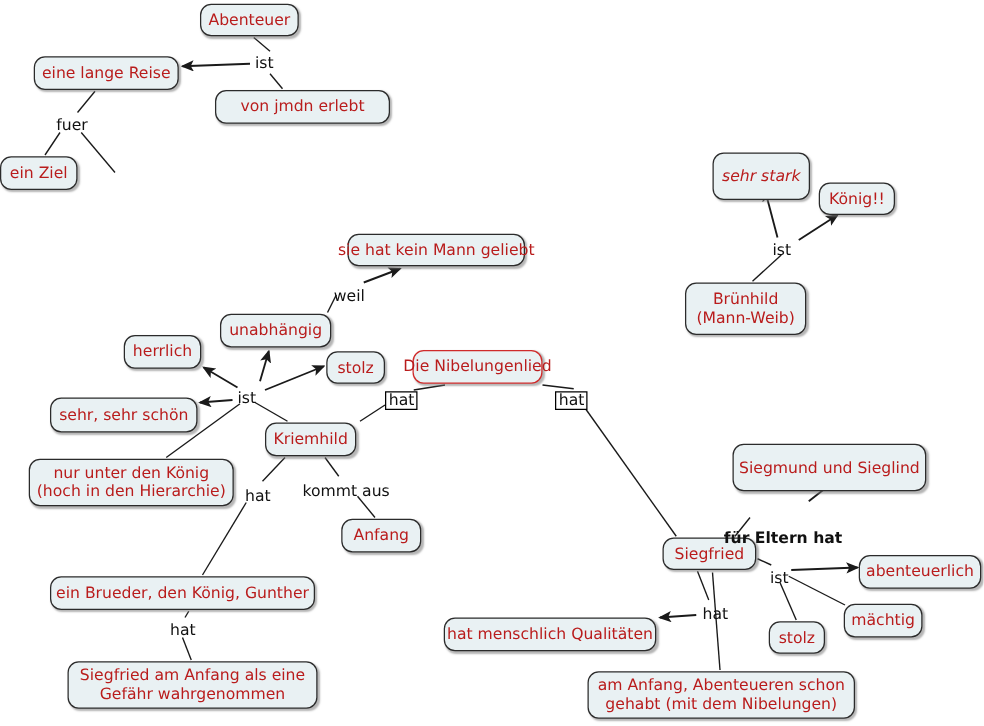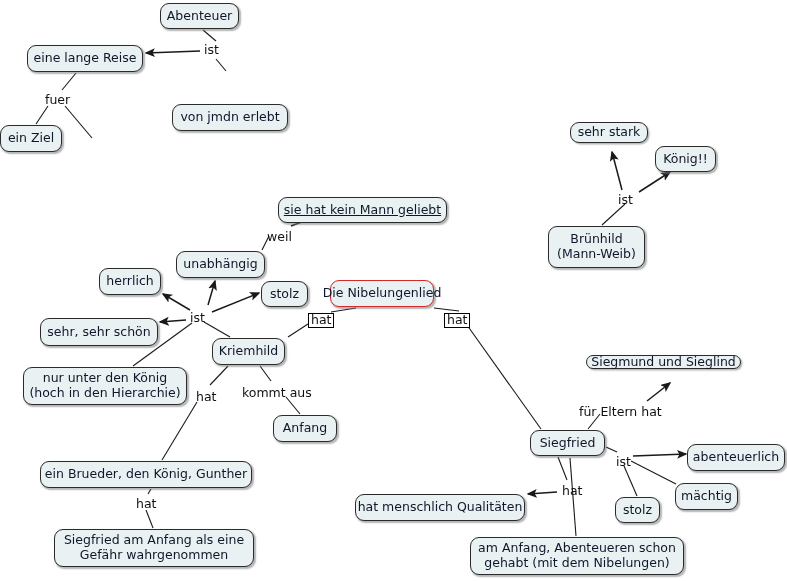--- a/index.html
+++ b/index.html
@@ -25,21 +25,21 @@
     width: 787px;
     height: 581px;
     pointer-events: none;
   }
   .node {
     position: absolute;
     box-sizing: border-box;
     background: #e9f1f3;
     border: 1px solid #2b2b2b;
     border-radius: 9px;
-    color: #0f172a;
+    color: #b91c1c;
     font-size: 12.5px;
     line-height: 1.18;
     display: flex;
     align-items: center;
     justify-content: center;
     text-align: center;
     padding: 2px 8px;
     box-shadow: 1.5px 1.5px 1.5px rgba(120,120,120,0.55);
     white-space: pre;
   }
@@ -103,53 +103,53 @@
       <line x1="606" y1="447" x2="617" y2="452" stroke="#1a1a1a" stroke-width="1.1"></line>
       <line x1="633" y1="456" x2="686" y2="454" stroke="#1a1a1a" stroke-width="1.5" marker-end="url(#arrowhead)"></line>
       <line x1="631" y1="461" x2="676" y2="484" stroke="#1a1a1a" stroke-width="1.1"></line>
       <line x1="624" y1="466" x2="637" y2="496" stroke="#1a1a1a" stroke-width="1.1"></line>
       <line x1="558" y1="457" x2="567" y2="480" stroke="#1a1a1a" stroke-width="1.1"></line>
       <line x1="557" y1="492" x2="528" y2="494" stroke="#1a1a1a" stroke-width="1.5" marker-end="url(#arrowhead)"></line>
       <line x1="570" y1="458" x2="576" y2="536" stroke="#1a1a1a" stroke-width="1.1"></line>
     </svg>
 <div class="node" style="left: 160px; top: 3px; width: 79px; height: 26px;">Abenteuer</div>
     <div class="node" style="left: 27px; top: 45px; width: 116px; height: 27px;">eine lange Reise</div>
-    <div class="node" style="left: 172px; top: 72px; width: 116px; height: 27px; margin-top: 32px;">von jmdn erlebt</div>
+    <div class="node" style="left: 172px; top: 72px; width: 140px; height: 27px;">von jmdn erlebt</div>
     <div class="node" style="left: 0px; top: 125px; width: 62px; height: 27px;">ein Ziel</div>
-    <div class="node" style="left: 278px; top: 197px; width: 169px; height: 26px; text-decoration: underline;">sie hat kein Mann geliebt</div>
+    <div class="node" style="left: 278px; top: 187px; width: 142px; height: 26px;">sie hat kein Mann geliebt</div>
     <div class="node" style="left: 176px; top: 251px; width: 89px; height: 27px;">unabhängig</div>
     <div class="node" style="left: 99px; top: 268px; width: 62px; height: 27px;">herrlich</div>
     <div class="node" style="left: 261px; top: 281px; width: 47px; height: 26px;">stolz</div>
     <div class="node root" style="left: 330px; top: 280px; width: 104px; height: 27px;">Die Nibelungenlied</div>
     <div class="node" style="left: 40px; top: 318px; width: 118px; height: 28px;">sehr, sehr schön</div>
     <div class="node" style="left: 212px; top: 338px; width: 73px; height: 27px;">Kriemhild</div>
     <div class="node" style="left: 23px; top: 367px; width: 164px; height: 38px;">nur unter den König
 (hoch in den Hierarchie)</div>
     <div class="node" style="left: 273px; top: 415px; width: 64px; height: 27px;">Anfang</div>
     <div class="node" style="left: 40px; top: 461px; width: 212px; height: 27px;">ein Brueder, den König, Gunther</div>
     <div class="node" style="left: 355px; top: 494px; width: 170px; height: 27px;">hat menschlich Qualitäten</div>
     <div class="node" style="left: 54px; top: 529px; width: 200px; height: 38px;">Siegfried am Anfang als eine
 Gefähr wahrgenommen</div>
-    <div class="node" style="left: 570px; top: 122px; width: 78px; height: 21px;">sehr stark</div>
+    <div class="node" style="left: 570px; top: 122px; width: 78px; height: 38px; font-style: italic;">sehr stark</div>
     <div class="node" style="left: 655px; top: 146px; width: 61px; height: 26px;">König!!</div>
     <div class="node" style="left: 548px; top: 226px; width: 97px; height: 42px;">Brünhild
 (Mann-Weib)</div>
-    <div class="node" style="left: 586px; top: 355px; width: 155px; height: 14px;">Siegmund und Sieglind</div>
+    <div class="node" style="left: 586px; top: 355px; width: 155px; height: 38px;">Siegmund und Sieglind</div>
     <div class="node" style="left: 687px; top: 444px; width: 98px; height: 27px;">abenteuerlich</div>
     <div class="node" style="left: 530px; top: 430px; width: 75px; height: 26px;">Siegfried</div>
     <div class="node" style="left: 675px; top: 483px; width: 63px; height: 27px;">mächtig</div>
     <div class="node" style="left: 615px; top: 497px; width: 45px; height: 26px;">stolz</div>
     <div class="node" style="left: 470px; top: 537px; width: 214px; height: 38px;">am Anfang, Abenteueren schon
 gehabt (mit dem Nibelungen)</div>
     <span class="edge-label" style="left: 204px; top: 44px;">ist</span>
     <span class="edge-label" style="left: 45px; top: 94px;">fuer</span>
     <span class="edge-label" style="left: 267px; top: 231px;">weil</span>
     <span class="edge-label" style="left: 190px; top: 312px;">ist</span>
     <span class="edge-label boxed" style="left: 308px; top: 313px;">hat</span>
     <span class="edge-label boxed" style="left: 444px; top: 313px;">hat</span>
     <span class="edge-label" style="left: 196px; top: 391px;">hat</span>
     <span class="edge-label" style="left: 242px; top: 387px;">kommt aus</span>
     <span class="edge-label" style="left: 136px; top: 498px;">hat</span>
     <span class="edge-label" style="left: 618px; top: 194px;">ist</span>
-    <span class="edge-label" style="left: 579px; top: 406px;">für Eltern hat</span>
+    <span class="edge-label" style="left: 579px; top: 424px; font-weight: bold;">für Eltern hat</span>
     <span class="edge-label" style="left: 616px; top: 456px;">ist</span>
     <span class="edge-label" style="left: 562px; top: 485px;">hat</span>
   </div>
 
 </body></html>

